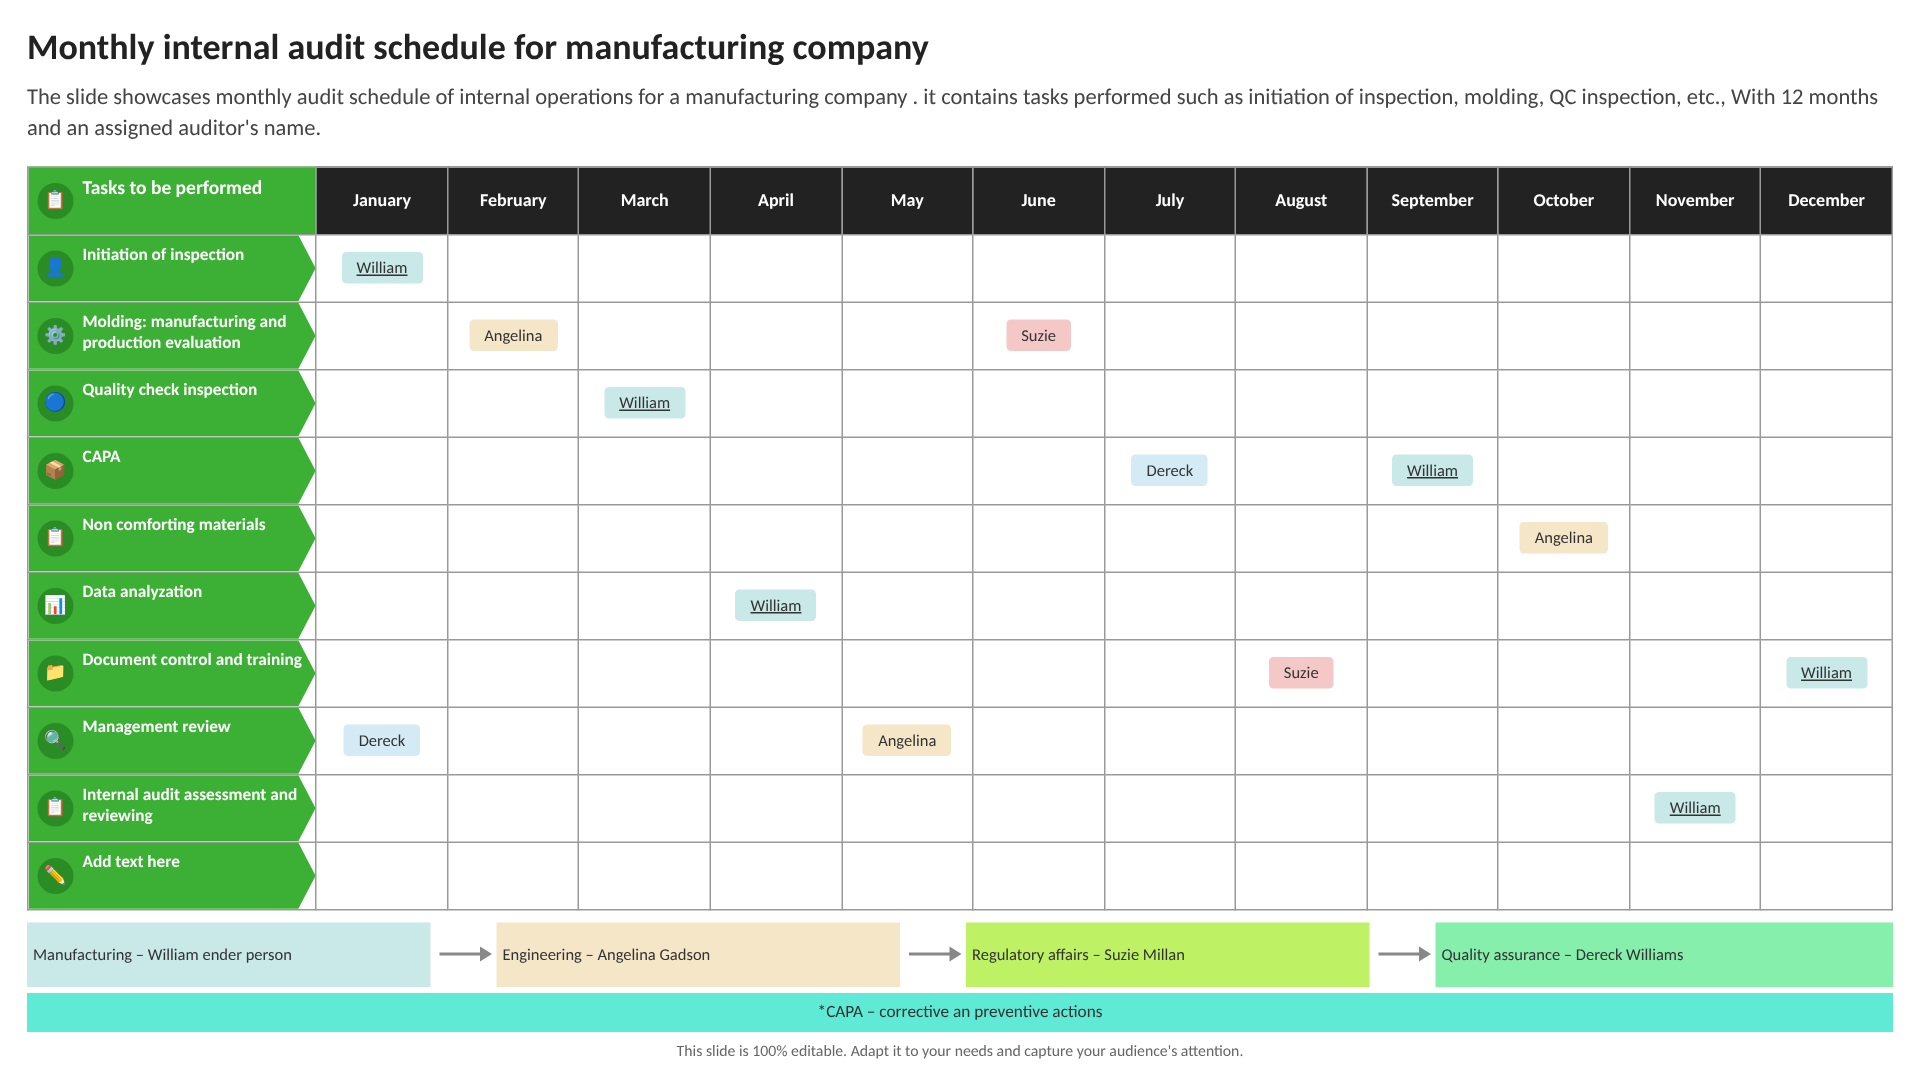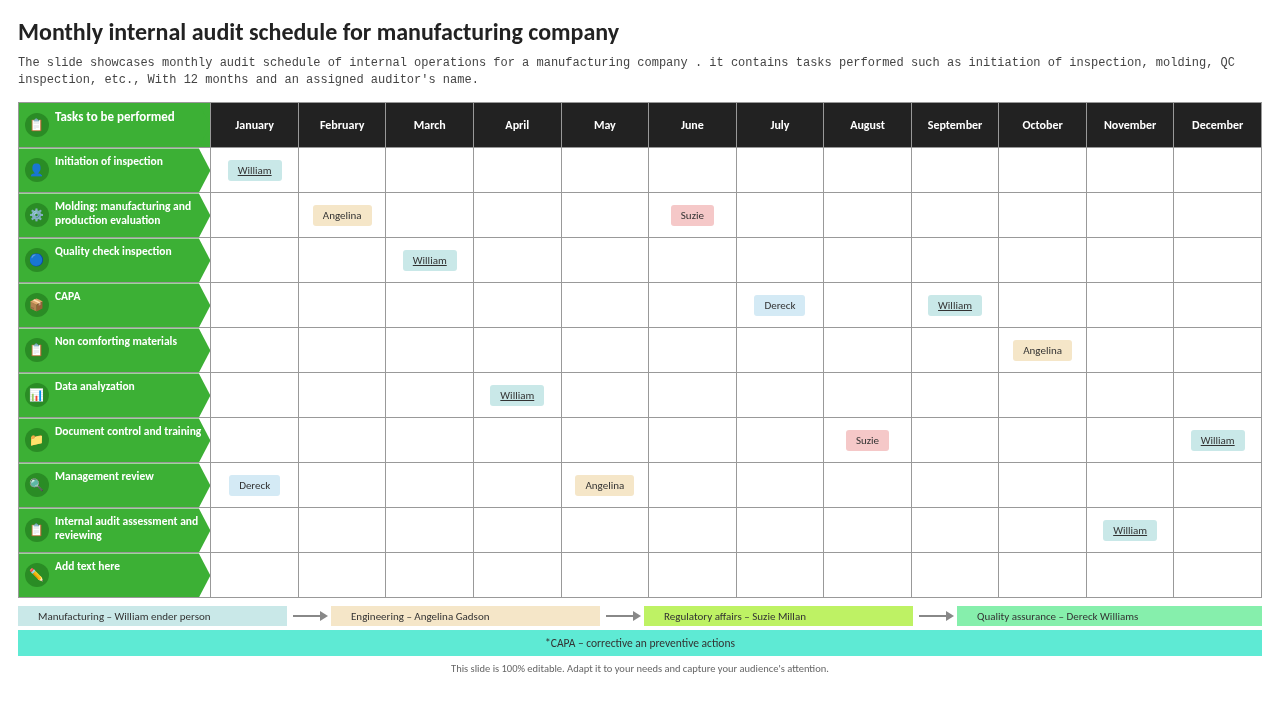--- a/index.html
+++ b/index.html
@@ -18,25 +18,24 @@
       position: relative;
     }
     .title {
       font-size: 24px;
       font-weight: 700;
       color: #222;
       margin-bottom: 8px;
       line-height: 1.2;
     }
     .subtitle {
-      font-size: 12px;
+      font-size: 15px;
       color: #444;
       margin-bottom: 14px;
       line-height: 1.4;
-      font-family: Liberation Mono, monospace;
     }
     .schedule-table {
       width: 100%;
       border-collapse: collapse;
       table-layout: fixed;
     }
     .schedule-table th, .schedule-table td {
       border: 1px solid #999;
       text-align: center;
       vertical-align: middle;
@@ -122,25 +121,25 @@
       margin-top: 8px;
       align-items: center;
     }
     .legend-item {
       display: flex;
       align-items: center;
       gap: 6px;
       flex: 1;
     }
     .legend-color {
-      height: 20px;
+      height: 43px;
       flex: 1;
       display: flex;
       align-items: center;
-      padding-left: 20px;
+      padding-left: 4px;
       font-size: 11px;
       font-weight: 500;
       color: #333;
     }
     .legend-arrow {
       width: 30px;
       height: 2px;
       background: #888;
       position: relative;
     }

